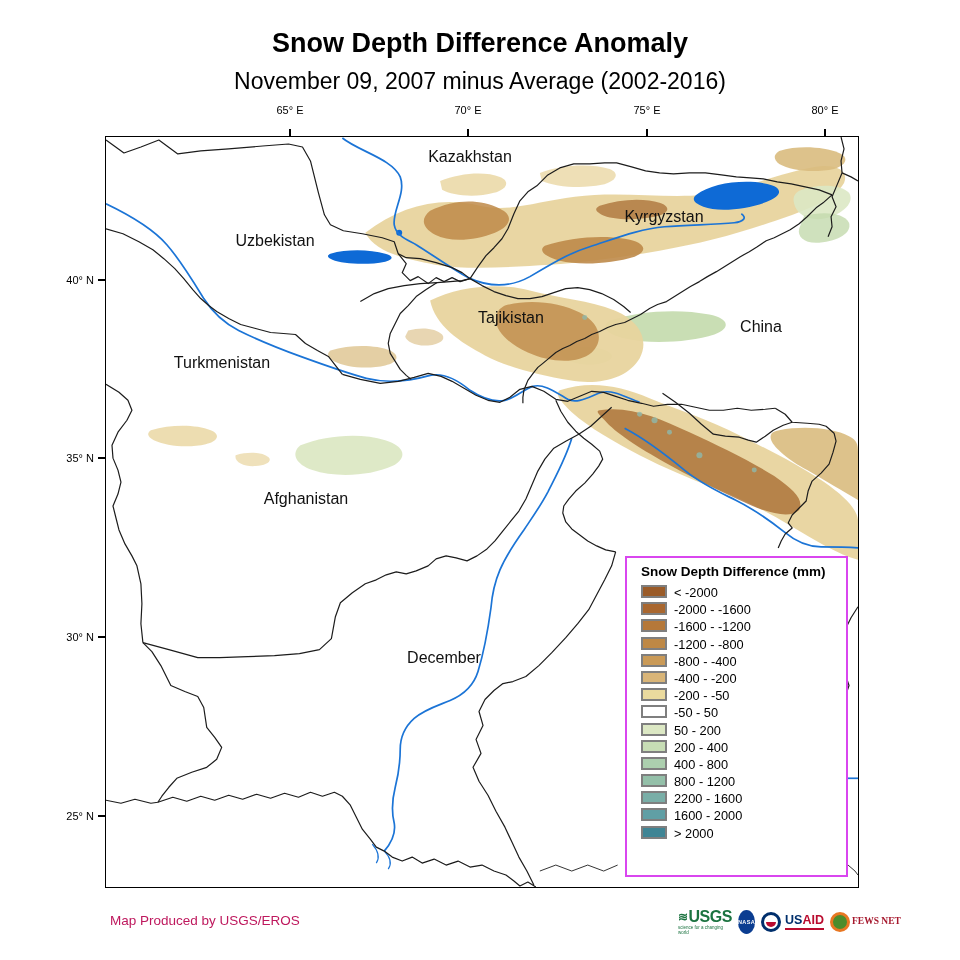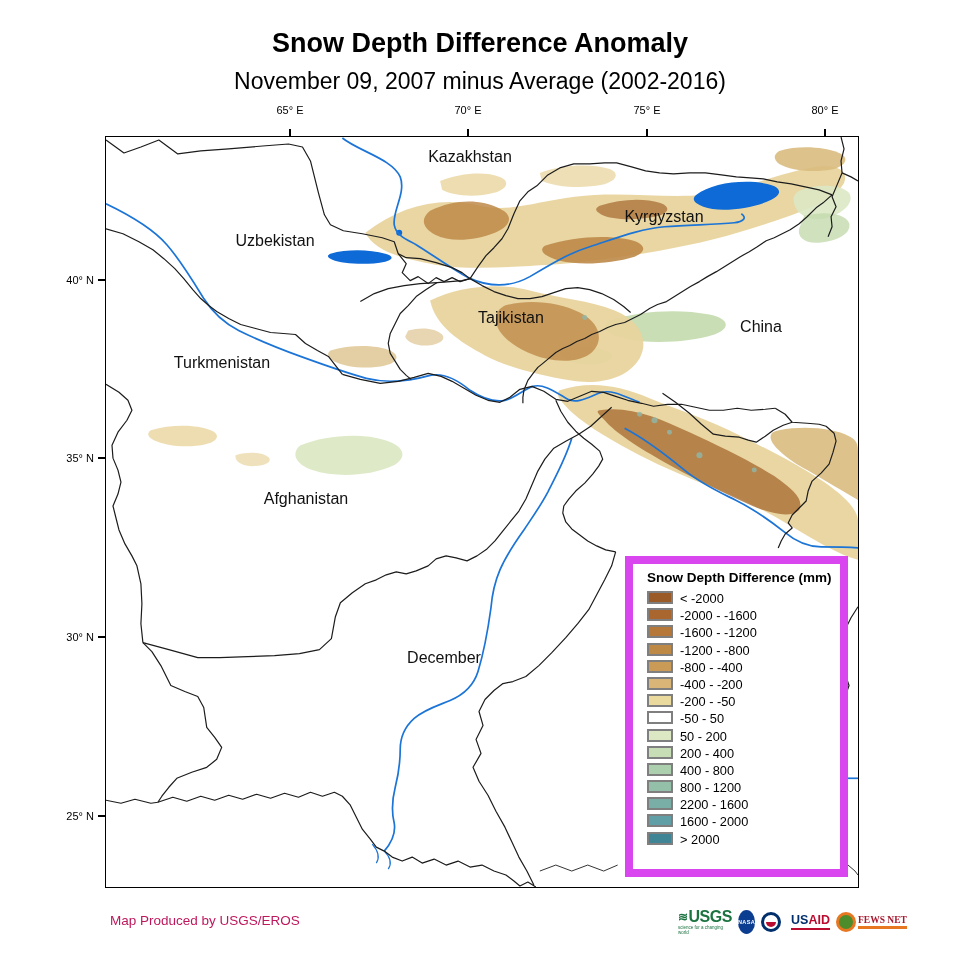--- a/index.html
+++ b/index.html
@@ -14,53 +14,53 @@
   .map-art{position:absolute;left:0;top:0;width:100%;height:100%;}
   .xtick{position:absolute;width:2px;height:7px;background:#000;top:129px;}
   .xtick-label{position:absolute;top:104px;width:60px;margin-left:-30px;
                text-align:center;font-size:11px;color:#000;}
   .ytick{position:absolute;width:7px;height:2px;background:#000;left:98px;}
   .ytick-label{position:absolute;left:48px;width:46px;text-align:right;
                font-size:11px;color:#000;margin-top:-6px;}
   .country-label{position:absolute;transform:translate(-50%,-50%);
                  font-size:16px;color:#111;white-space:nowrap;}
   .legend{position:absolute;left:625px;top:556px;width:223px;height:321px;
-          background:#fff;border:8px solid #d946ef;box-sizing:border-box;
+          background:#fff;border:2px solid #d946ef;box-sizing:border-box;
           padding:6px 0 0 14px;}
   .legend-title{font-size:13.5px;font-weight:bold;color:#000;margin-bottom:6px;}
   .legend-row{display:flex;height:17.2px;}
   .swatch{width:22px;height:9px;border:2px solid #7f7f7f;margin-right:7px;
           flex:0 0 auto;}
   .legend-label{font-size:12.8px;color:#000;white-space:nowrap;}
   .legend-src{font-size:10.5px;color:#000;line-height:12.5px;margin-top:5px;}
   .credit{position:absolute;left:110px;top:913px;font-size:13.5px;color:#be185d;}
   .logos{position:absolute;left:678px;top:905px;width:186px;height:34px;
          display:flex;align-items:center;gap:6px;}
   .usgs{display:flex;flex-direction:column;line-height:1;}
   .usgs-main{display:flex;align-items:center;color:#1b7340;font-weight:bold;
              font-size:16px;letter-spacing:-0.5px;}
   .usgs-flag{font-size:12px;margin-right:1px;}
   .usgs-tag{font-size:4.5px;color:#1b7340;margin-top:1px;}
   .nasa{width:24px;height:24px;border-radius:50%;background:#0b3d91;color:#fff;
         display:flex;align-items:center;justify-content:center;
         font-size:5.5px;font-weight:bold;letter-spacing:0.4px;}
-  .usaid{display:flex;align-items:center;gap:10px;}
+  .usaid{display:flex;align-items:center;gap:4px;}
   .usaid-seal{width:20px;height:20px;border-radius:50%;background:#fff;
               border:3px solid #002f6c;box-sizing:border-box;position:relative;}
   .usaid-seal::after{content:"";position:absolute;left:2px;right:2px;bottom:2px;
               height:5px;background:#ba0c2f;border-radius:0 0 8px 8px;}
   .usaid-text{display:flex;flex-direction:column;line-height:1;}
   .usaid-word{font-size:12.5px;font-weight:bold;}
   .usaid-us{color:#002f6c;}
   .usaid-aid{color:#ba0c2f;}
   .usaid-bar{height:2.5px;background:#ba0c2f;margin-top:1.5px;width:100%;}
   .fews{display:flex;align-items:center;gap:2px;}
   .fews-globe{width:20px;height:20px;border-radius:50%;background:#4c8c2b;
               border:3px solid #e87722;box-sizing:border-box;}
-  .fews-text{display:flex;flex-direction:column;line-height:1;}
+  .fews-text{display:flex;flex-direction:row;line-height:1;}
   .fews-word{font-family:"Liberation Serif", serif;font-size:9.5px;
              font-weight:bold;color:#a6192e;white-space:nowrap;}
   .fews-bar{height:2.5px;background:#e87722;margin-top:1px;width:100%;}
 </style>
 </head>
 <body>
 
 <div class="page">
 
   <div class="title">Snow Depth Difference Anomaly</div>

